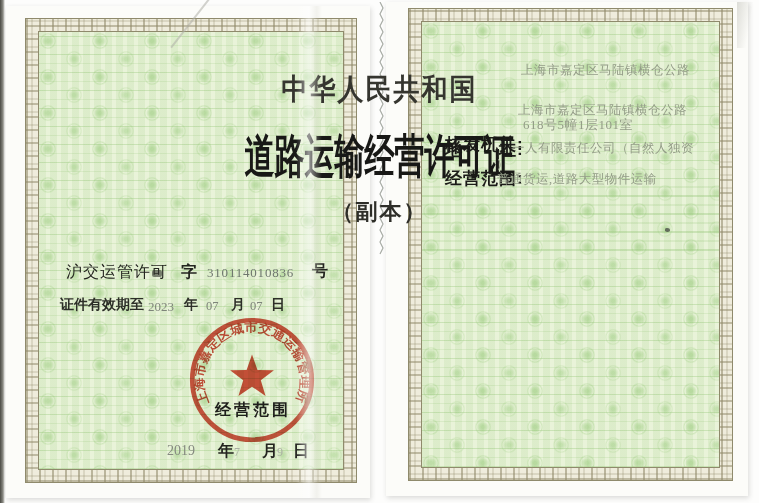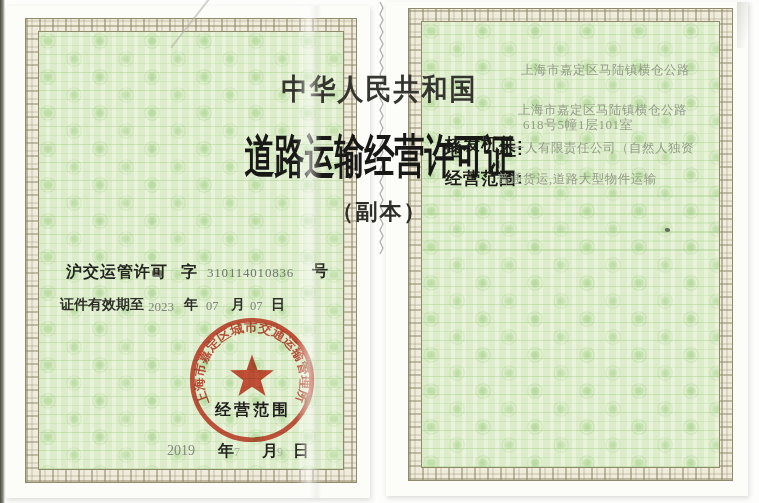--- a/index.html
+++ b/index.html
@@ -47,21 +47,21 @@
   .hei{font-family:"Liberation Sans", sans-serif;}
   .typed{color:#939c87;font-family:"Liberation Serif", serif;letter-spacing:.5px;}
 
   .country{left:0;right:0;top:70px;text-align:center;font-size:26px;font-weight:600;
     color:#35352f;letter-spacing:2px;transform:scaleY(1.12);transform-origin:top;}
   .doc-title{left:0;right:0;top:125px;text-align:center;font-size:30px;font-weight:900;
     color:#181816;letter-spacing:0px;transform:scaleY(1.55);transform-origin:top;}
   .copy-type{left:0;right:0;top:197px;text-align:center;font-size:22px;font-weight:600;
     color:#2e2e29;letter-spacing:2px;}
 
-  .lic-prefix{left:66px;top:262px;font-size:16px;font-weight:700;color:#23251f;letter-spacing:1px;}
+  .lic-prefix{left:66px;top:262px;font-size:16px;font-weight:400;color:#23251f;letter-spacing:1px;}
   .smudge{left:152px;top:270px;width:10px;height:7px;background:#30342c;opacity:.6;border-radius:2px;}
   .lic-zi{left:181px;top:262px;font-size:16px;font-weight:700;color:#23251f;}
   .lic-num{left:207px;top:265px;font-size:13px;color:#6e776e;letter-spacing:.8px;}
   .lic-suffix{left:312px;top:261px;font-size:16px;font-weight:700;color:#23251f;}
 
   .valid-label{left:60px;top:296px;font-size:14px;font-weight:700;color:#2c2e27;}
   .valid-year{left:148px;top:299px;font-size:13px;color:#7e847a;}
   .valid-yu{left:184px;top:296px;font-size:14px;font-weight:700;color:#2c2e27;}
   .valid-month{left:206px;top:299px;font-size:12.5px;color:#7e847a;}
   .valid-mu{left:231px;top:296px;font-size:14px;font-weight:700;color:#2c2e27;}

